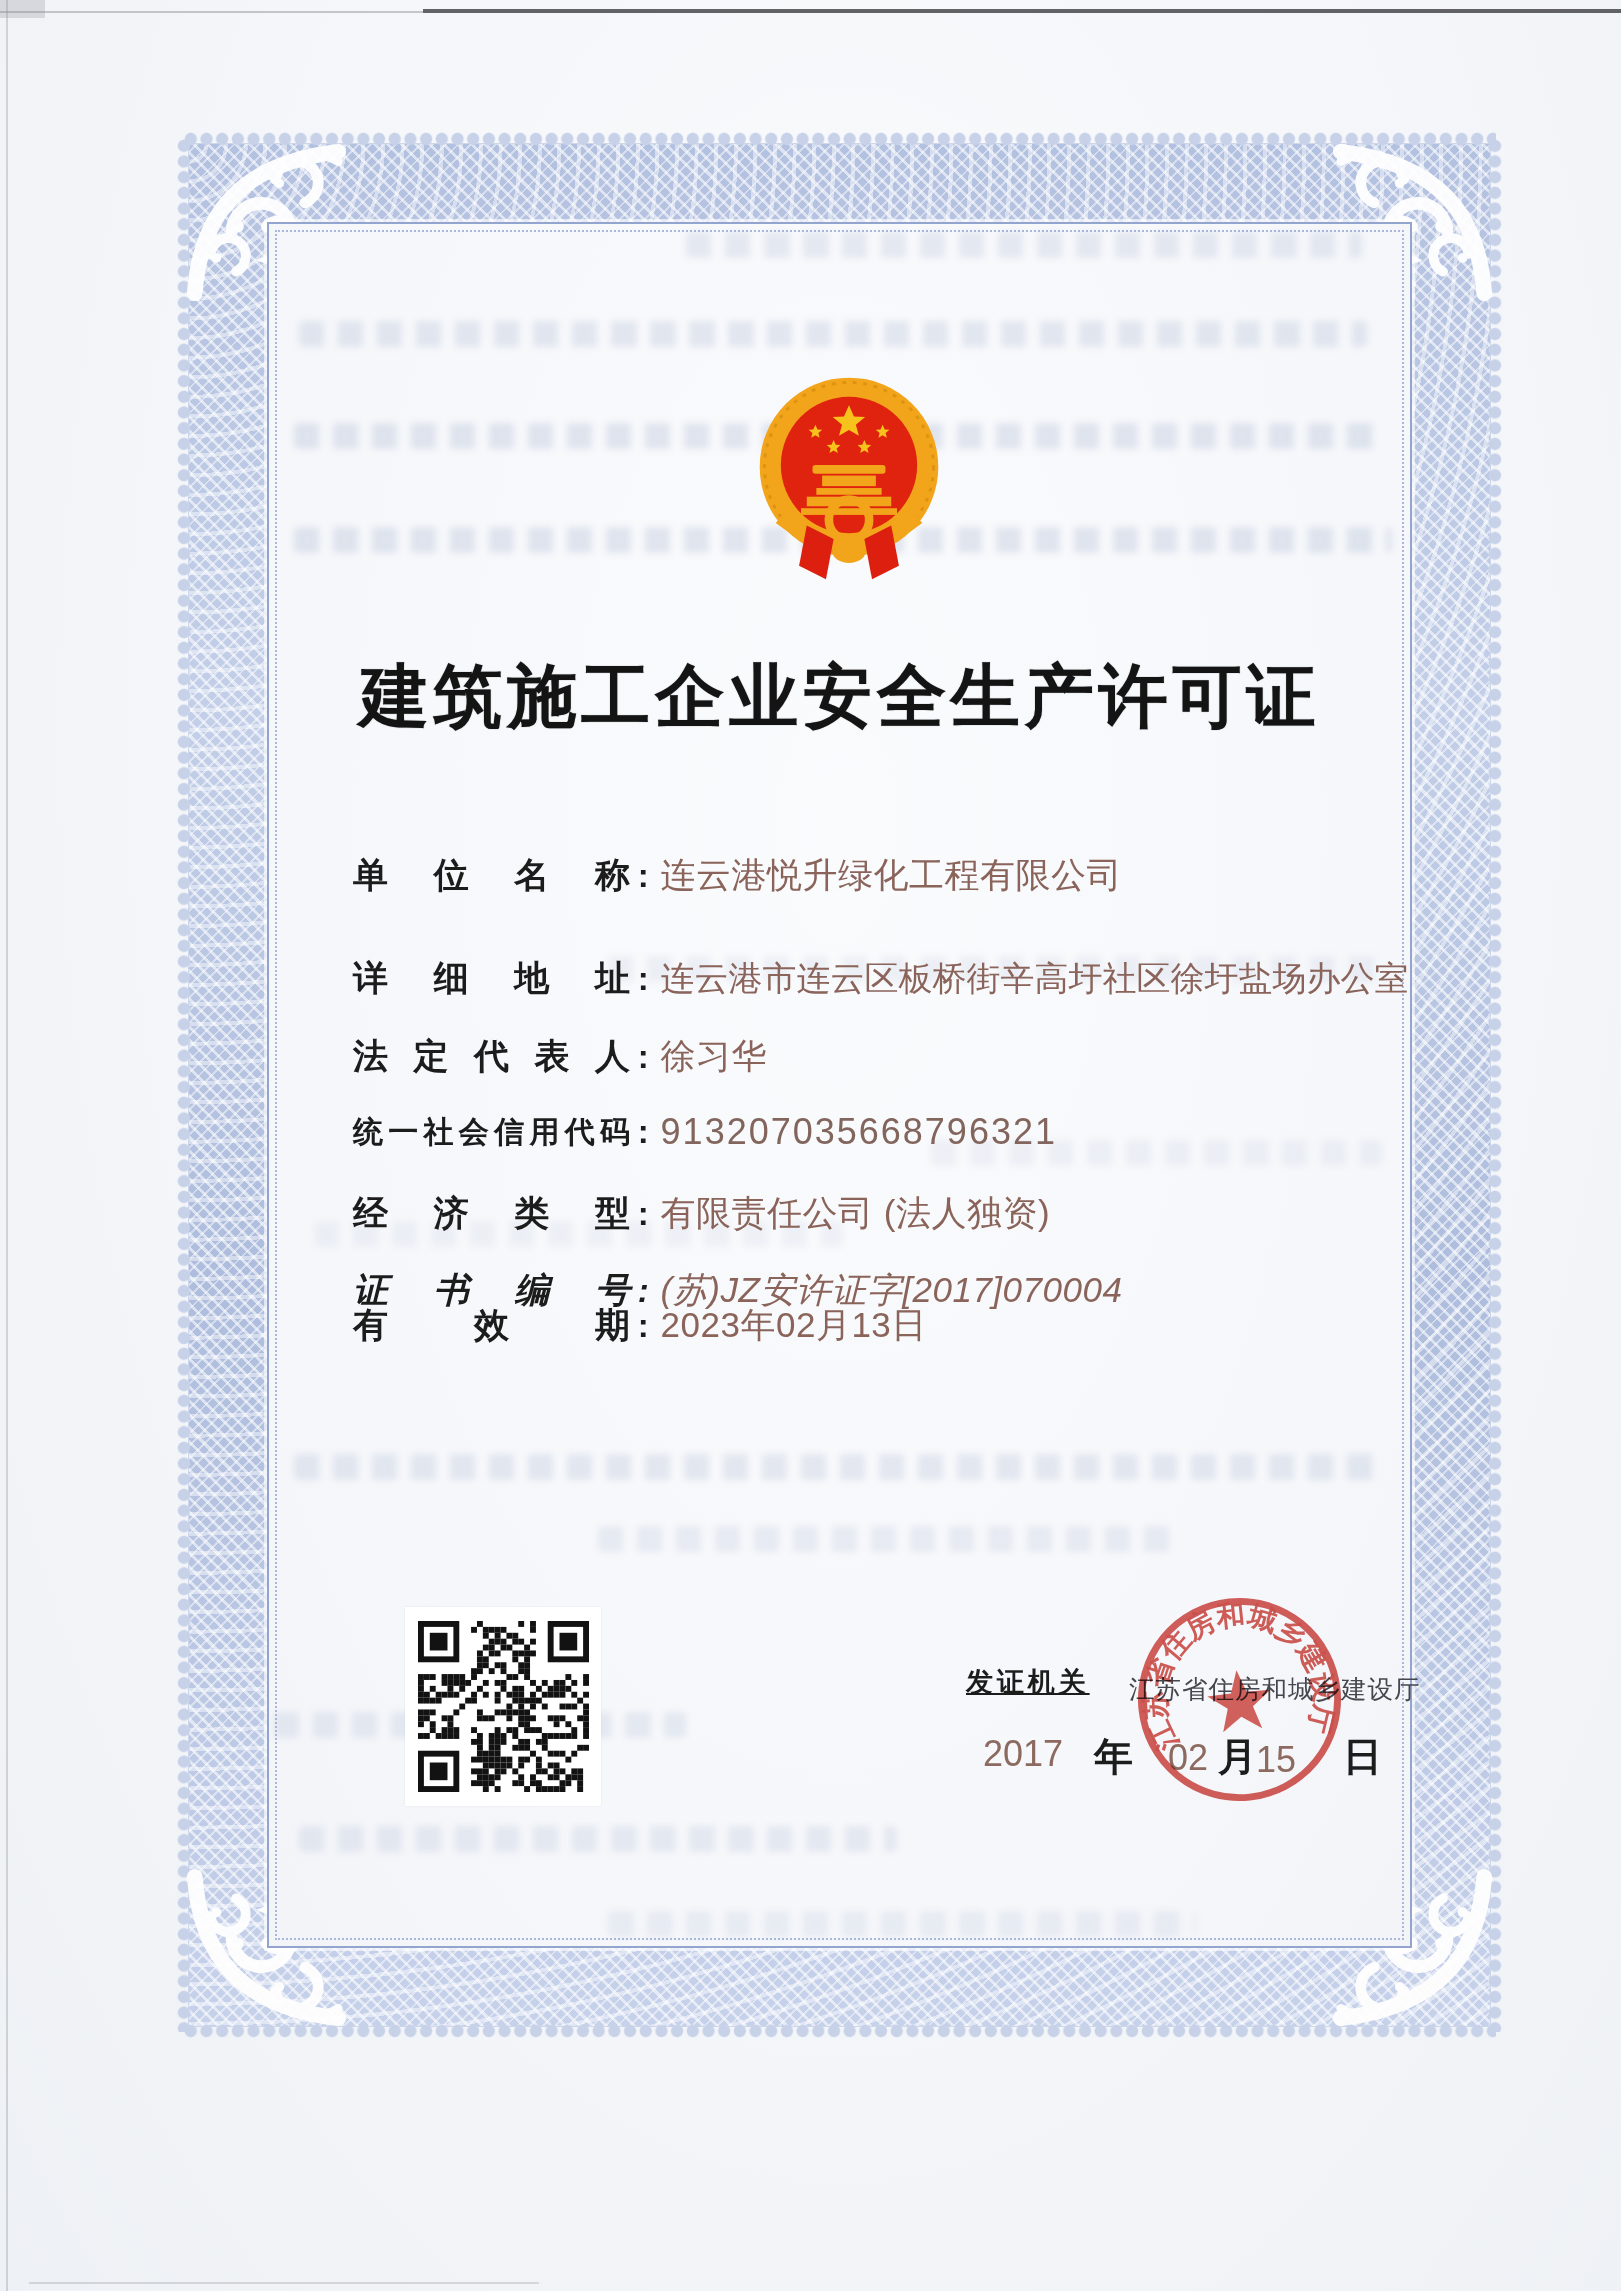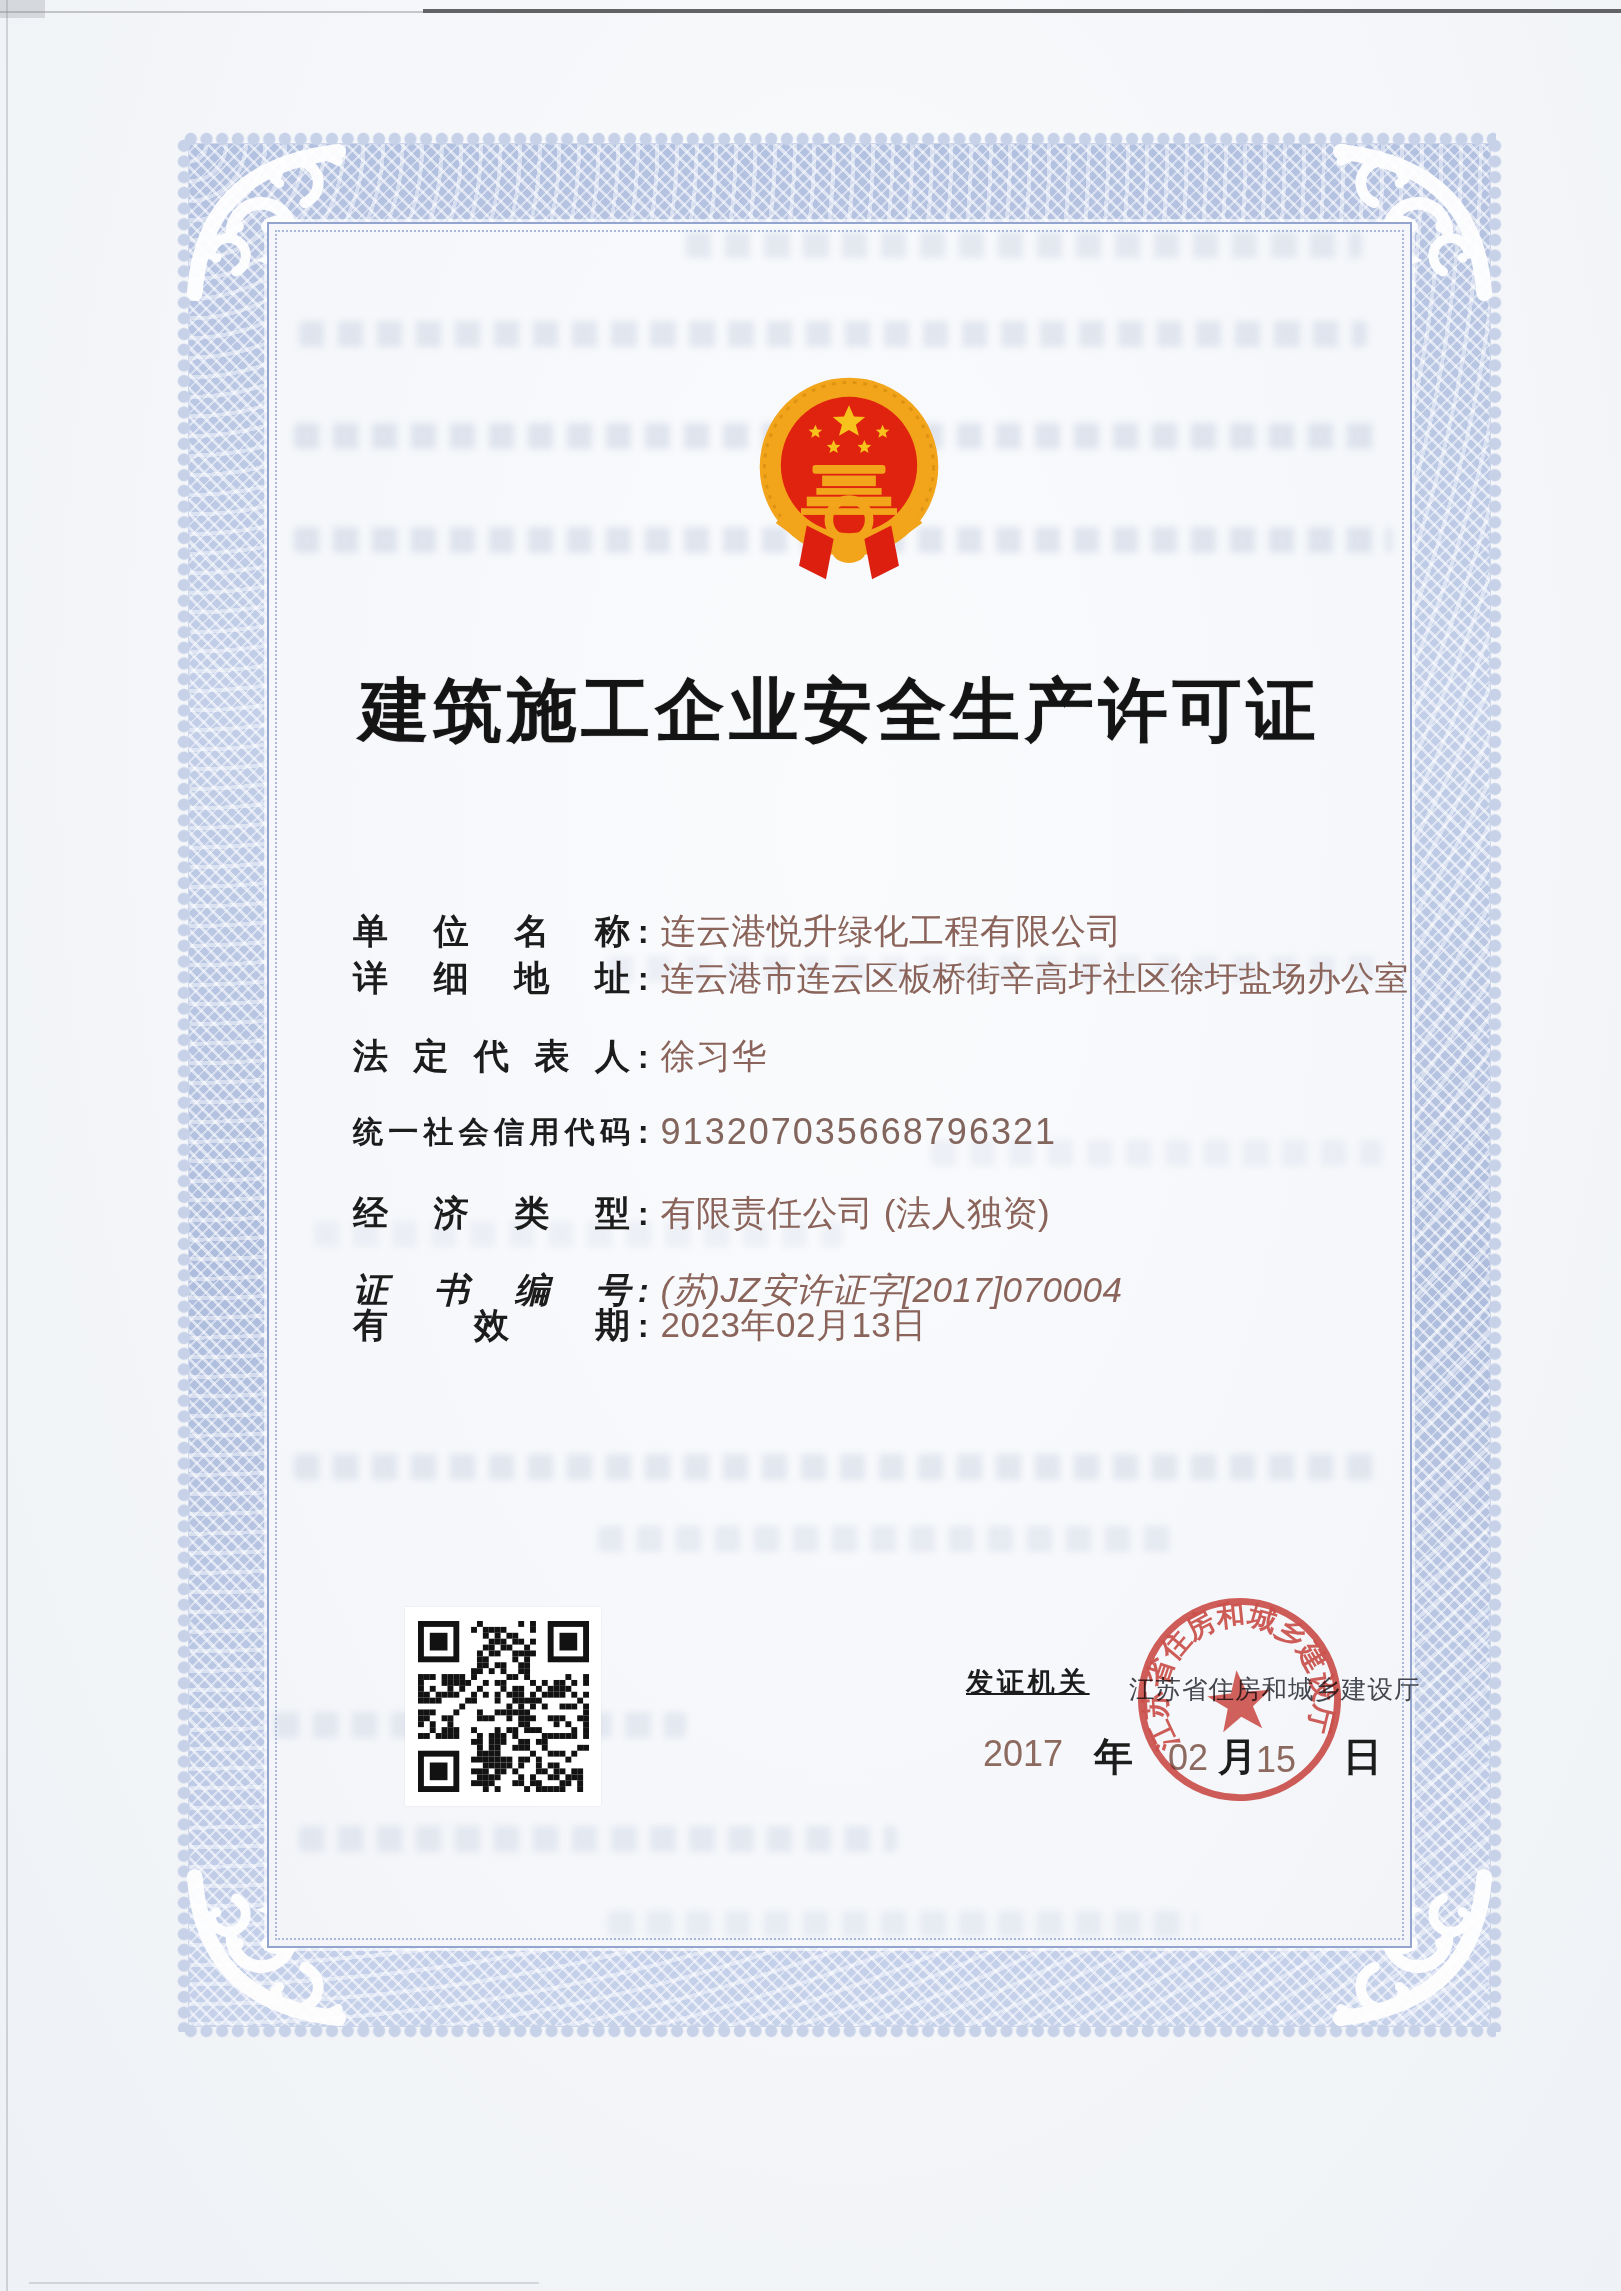--- a/index.html
+++ b/index.html
@@ -59,26 +59,26 @@
   .g11{left:299px;top:1826px;width:598px;opacity:.28;}
   .g12{left:608px;top:1911px;width:588px;opacity:.22;}
 
   
   .emblem{position:absolute;left:753px;top:373px;width:192px;height:208px;z-index:2;}
 
   
   .title{
     position:absolute;left:270px;top:651px;width:1140px;z-index:2;
     text-align:center;font-size:69px;font-weight:700;letter-spacing:4.9px;color:#141414;
-    text-shadow:0 0 1px rgba(0,0,0,.55);white-space:nowrap;margin-top:14px;
+    text-shadow:0 0 1px rgba(0,0,0,.55);white-space:nowrap;
   }
 
   
   .field{position:absolute;left:353px;height:45px;white-space:nowrap;z-index:2;}
-  .f1{top:908px;} .f2{top:955px;} .f3{top:1033px;} .f4{top:1111px;}
+  .f1{top:852px;} .f2{top:955px;} .f3{top:1033px;} .f4{top:1111px;}
   .f5{top:1190px;} .f6{top:1267px;font-style:italic;} .f7{top:1302px;}
   .flabel{
     display:inline-block;width:277px;vertical-align:middle;
     font-size:35px;font-weight:700;color:#1c1c1c;
     text-align:justify;text-align-last:justify;
   }
   .f4 .flabel{font-size:30px;letter-spacing:0;}
   .fcolon{display:inline-block;vertical-align:middle;font-size:33px;font-weight:700;color:#1c1c1c;margin:0 11.8px 0 7.8px;}
   .fvalue{display:inline-block;vertical-align:middle;font-size:35px;color:#8a645a;letter-spacing:0.5px;}
   .f2 .fvalue{font-size:34px;letter-spacing:0;}

